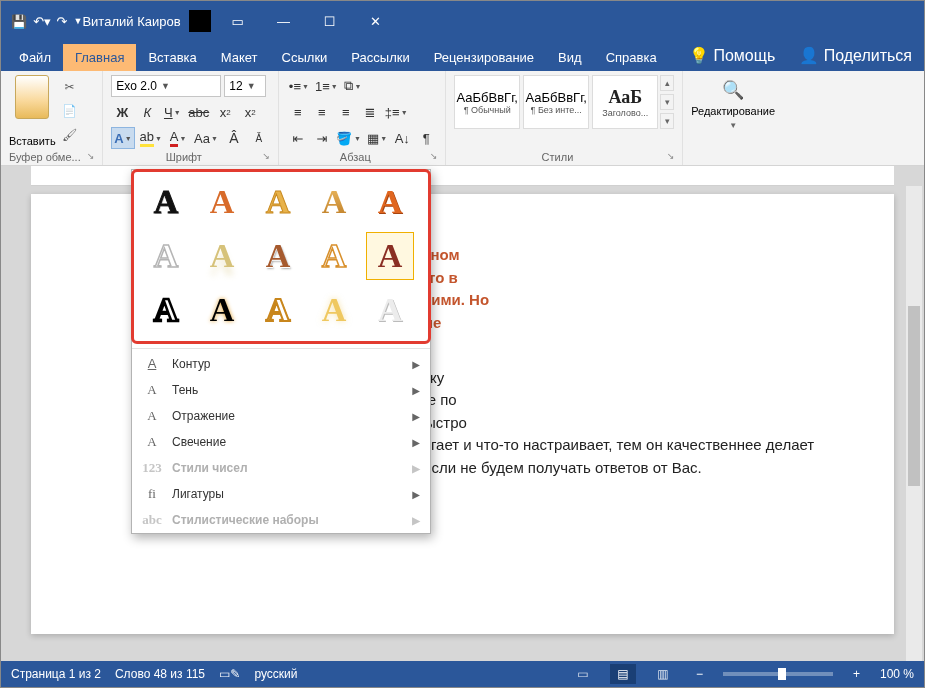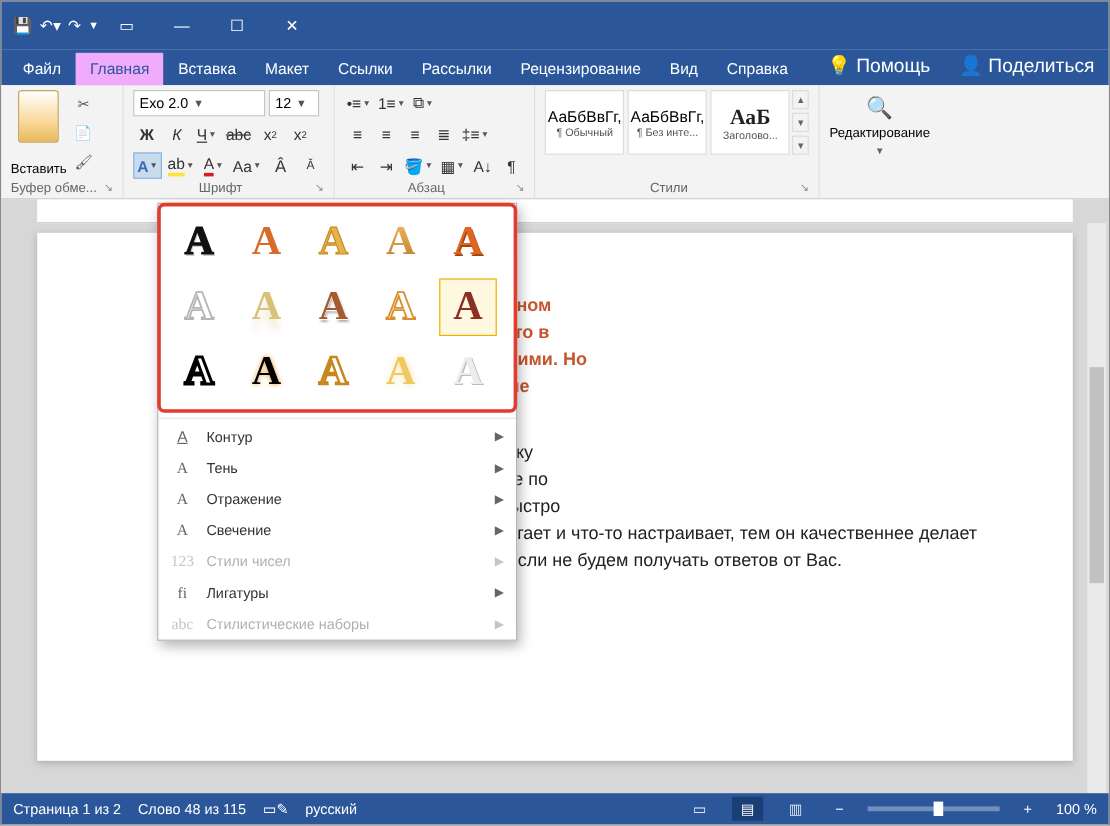--- a/index.html
+++ b/index.html
@@ -5,21 +5,21 @@
 * { margin: 0; padding: 0; box-sizing: border-box; font-family: "Segoe UI", Arial, sans-serif; }
 body { background: #f0f0f0; width: 925px; height: 688px; position: relative; overflow: hidden; border: 1px solid #888; }
 .titlebar { height: 40px; background: #2b579a; color: #fff; display: flex; align-items: center; font-size: 13px; }
 .titlebar .left { display: flex; align-items: center; gap: 6px; padding-left: 10px; }
 .titlebar .title { flex: 1; text-align: center; }
 .titlebar .user { display: flex; align-items: center; gap: 8px; padding-right: 4px; }
 .titlebar .avatar { width: 22px; height: 22px; background: #000; display:inline-block; }
 .titlebar .winbtn { width: 46px; height: 40px; display: flex; align-items: center; justify-content: center; color: #fff; }
 .tabs { background: #2b579a; height: 30px; display: flex; padding-left: 6px; font-size: 13px; align-items: flex-end; }
 .tab { padding: 6px 12px; color: #fff; cursor: pointer; }
-.tab.active { background: #f0abfc; color: #2b579a; }
+.tab.active { background: #fdba74; color: #2b579a; }
 .tab.right { margin-left: auto; }
 .tabicon { font-size: 16px; }
 .ribbon { background: #f3f3f3; height: 95px; border-bottom: 1px solid #d4d4d4; display: flex; font-size: 12px; }
 .group { border-right: 1px solid #e1e1e1; padding: 4px 8px 2px 8px; display: flex; flex-direction: column; position: relative; }
 .group-label { text-align: center; color: #666; font-size: 11px; margin-top: auto; padding-top: 2px; }
 .group-label .lnch { float:right; color:#888; font-size:9px; padding-left:6px; }
 .clip-col { display: flex; flex-direction: column; gap: 16px; align-items: center; }
 .clip-big { width: 34px; height: 44px; background: linear-gradient(#fff,#f9d89a 60%,#e8ba5b); border:1px solid #c8a85b; border-radius:3px; }
 .clip-side { display: flex; flex-direction: column; gap: 6px; padding-left: 4px; justify-content:center; }
 .rbtn { width: 20px; height: 18px; display:flex; align-items:center; justify-content:center; color:#555; font-size:12px; }
@@ -52,21 +52,21 @@
 
 
 .effects-popup { position: absolute; left: 130px; top: 168px; width: 300px; background: #fff; border: 1px solid #b3b3b3; box-shadow: 2px 4px 10px rgba(0,0,0,0.3); font-size: 12px; z-index: 50; }
 .gallery-hl { position: absolute; left: 130px; top: 168px; width: 300px; height: 175px; border: 3px solid #e23b30; border-radius: 6px; z-index: 60; pointer-events: none; }
 .gallery { padding: 8px 10px 6px 10px; }
 .grow { display: flex; gap: 8px; margin-bottom: 6px; }
 .gcell { width: 48px; height: 48px; display: flex; align-items: center; justify-content: center; font-family: Georgia, serif; font-size: 34px; font-weight: bold; border: 1px solid transparent; cursor: pointer; }
 .gcell.sel { border: 1px solid #f0b000; background: #fff8e0; }
 .menu-sep { height: 1px; background: #e3e3e3; margin: 2px 0; }
 .menu-item { display: flex; align-items: center; padding: 5px 10px; gap: 10px; color: #333; }
-.menu-item.disabled { color: #b0b0b0; }
+.menu-item.disabled { color: #b0b0b0; font-weight: bold; }
 .menu-item .mi-icon { width: 20px; text-align: center; font-family: Georgia, serif; font-size: 13px; color:#666; }
 .menu-item.disabled .mi-icon { color:#c5c5c5; }
 .menu-item .mi-arrow { margin-left: auto; font-size: 10px; color: #666; }
 .menu-item.disabled .mi-arrow { color:#c5c5c5; }
 
 
 .c00{ color:#111; -webkit-text-stroke:1px #111; text-shadow:1px 1px 0 #ccc; }
 .c01{ color:#d86b2a; }
 .c02{ color:#e8b24a; -webkit-text-stroke:1px #c88a20; }
 .c03{ background:linear-gradient(#f5c46a,#b5721c); -webkit-background-clip:text; color:transparent; }
@@ -84,20 +84,24 @@
 </style>
 </head>
 <body>
 
 <div class="titlebar">
   <div class="left">
     <span>💾</span>
     <span>↶▾</span>
     <span>↷</span>
     <span style="font-size:9px;">▼</span>
+  </div>
+  <div class="user">
+    <span>Виталий Каиров</span>
+    <span class="avatar"></span>
   </div>
   <div class="winbtn">▭</div>
   <div class="winbtn">—</div>
   <div class="winbtn">☐</div>
   <div class="winbtn">✕</div>
 </div>
 
 <div class="tabs">
   <div class="tab">Файл</div>
   <div class="tab active">Главная</div>

